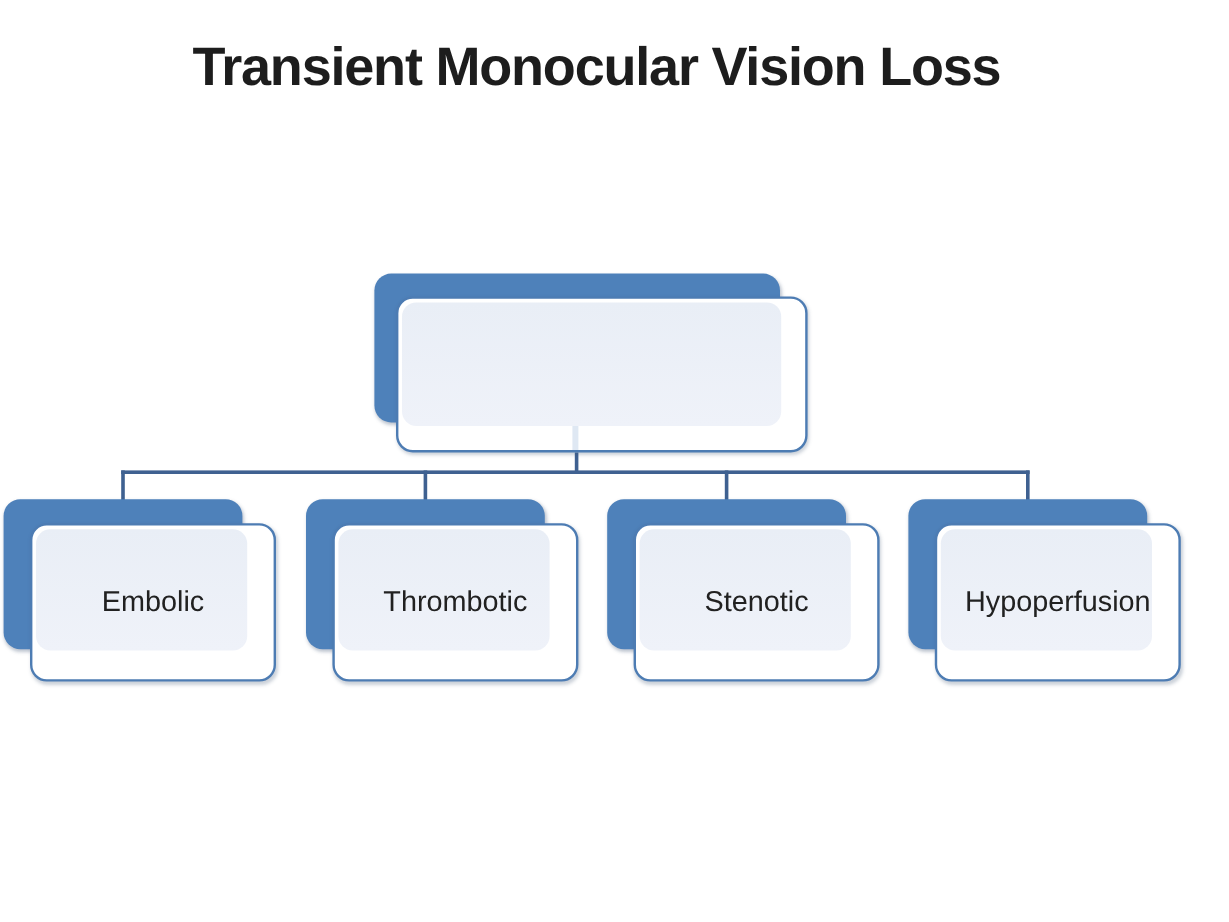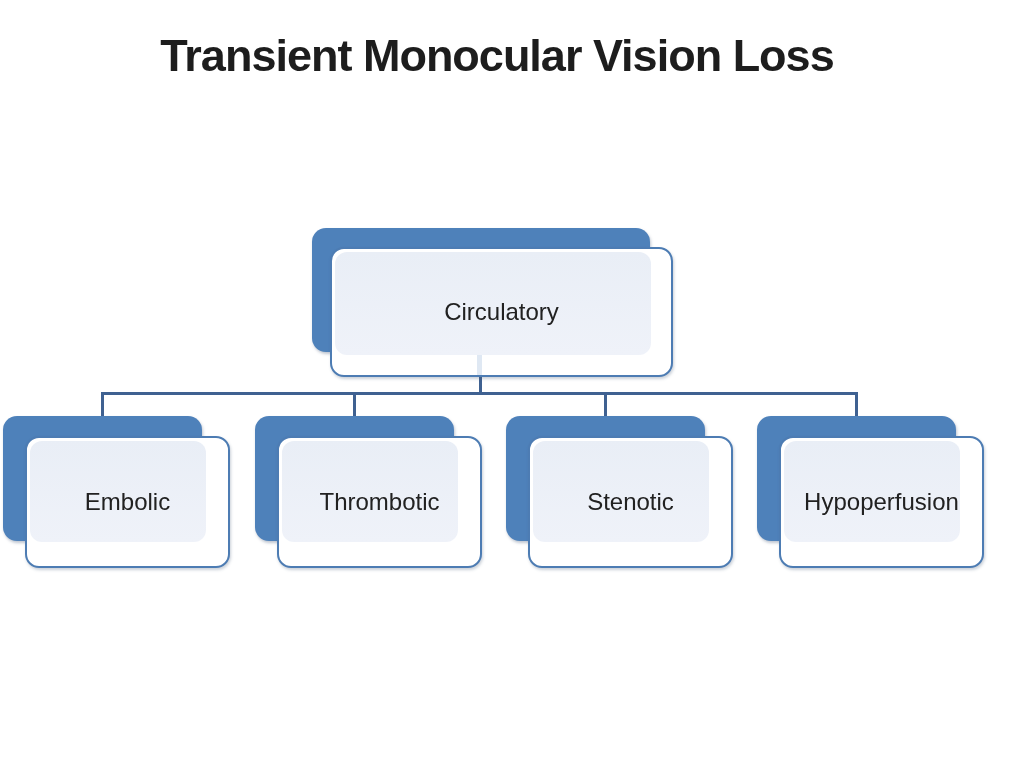--- a/index.html
+++ b/index.html
@@ -101,21 +101,20 @@
     <div class="conn conn-child c1"></div>
     <div class="conn conn-child c2"></div>
     <div class="conn conn-child c3"></div>
     <div class="conn conn-child c4"></div>
 
     <div class="node root">
       <div class="back"></div>
       <div class="front">
         <div class="panel"></div>
         <div class="see-through"></div>
-        <span class="label">Circulatory</span>
       </div>
     </div>
 
     <div class="node child n1">
       <div class="back"></div>
       <div class="front">
         <div class="panel"></div>
         <span class="label">Embolic</span>
       </div>
     </div>

